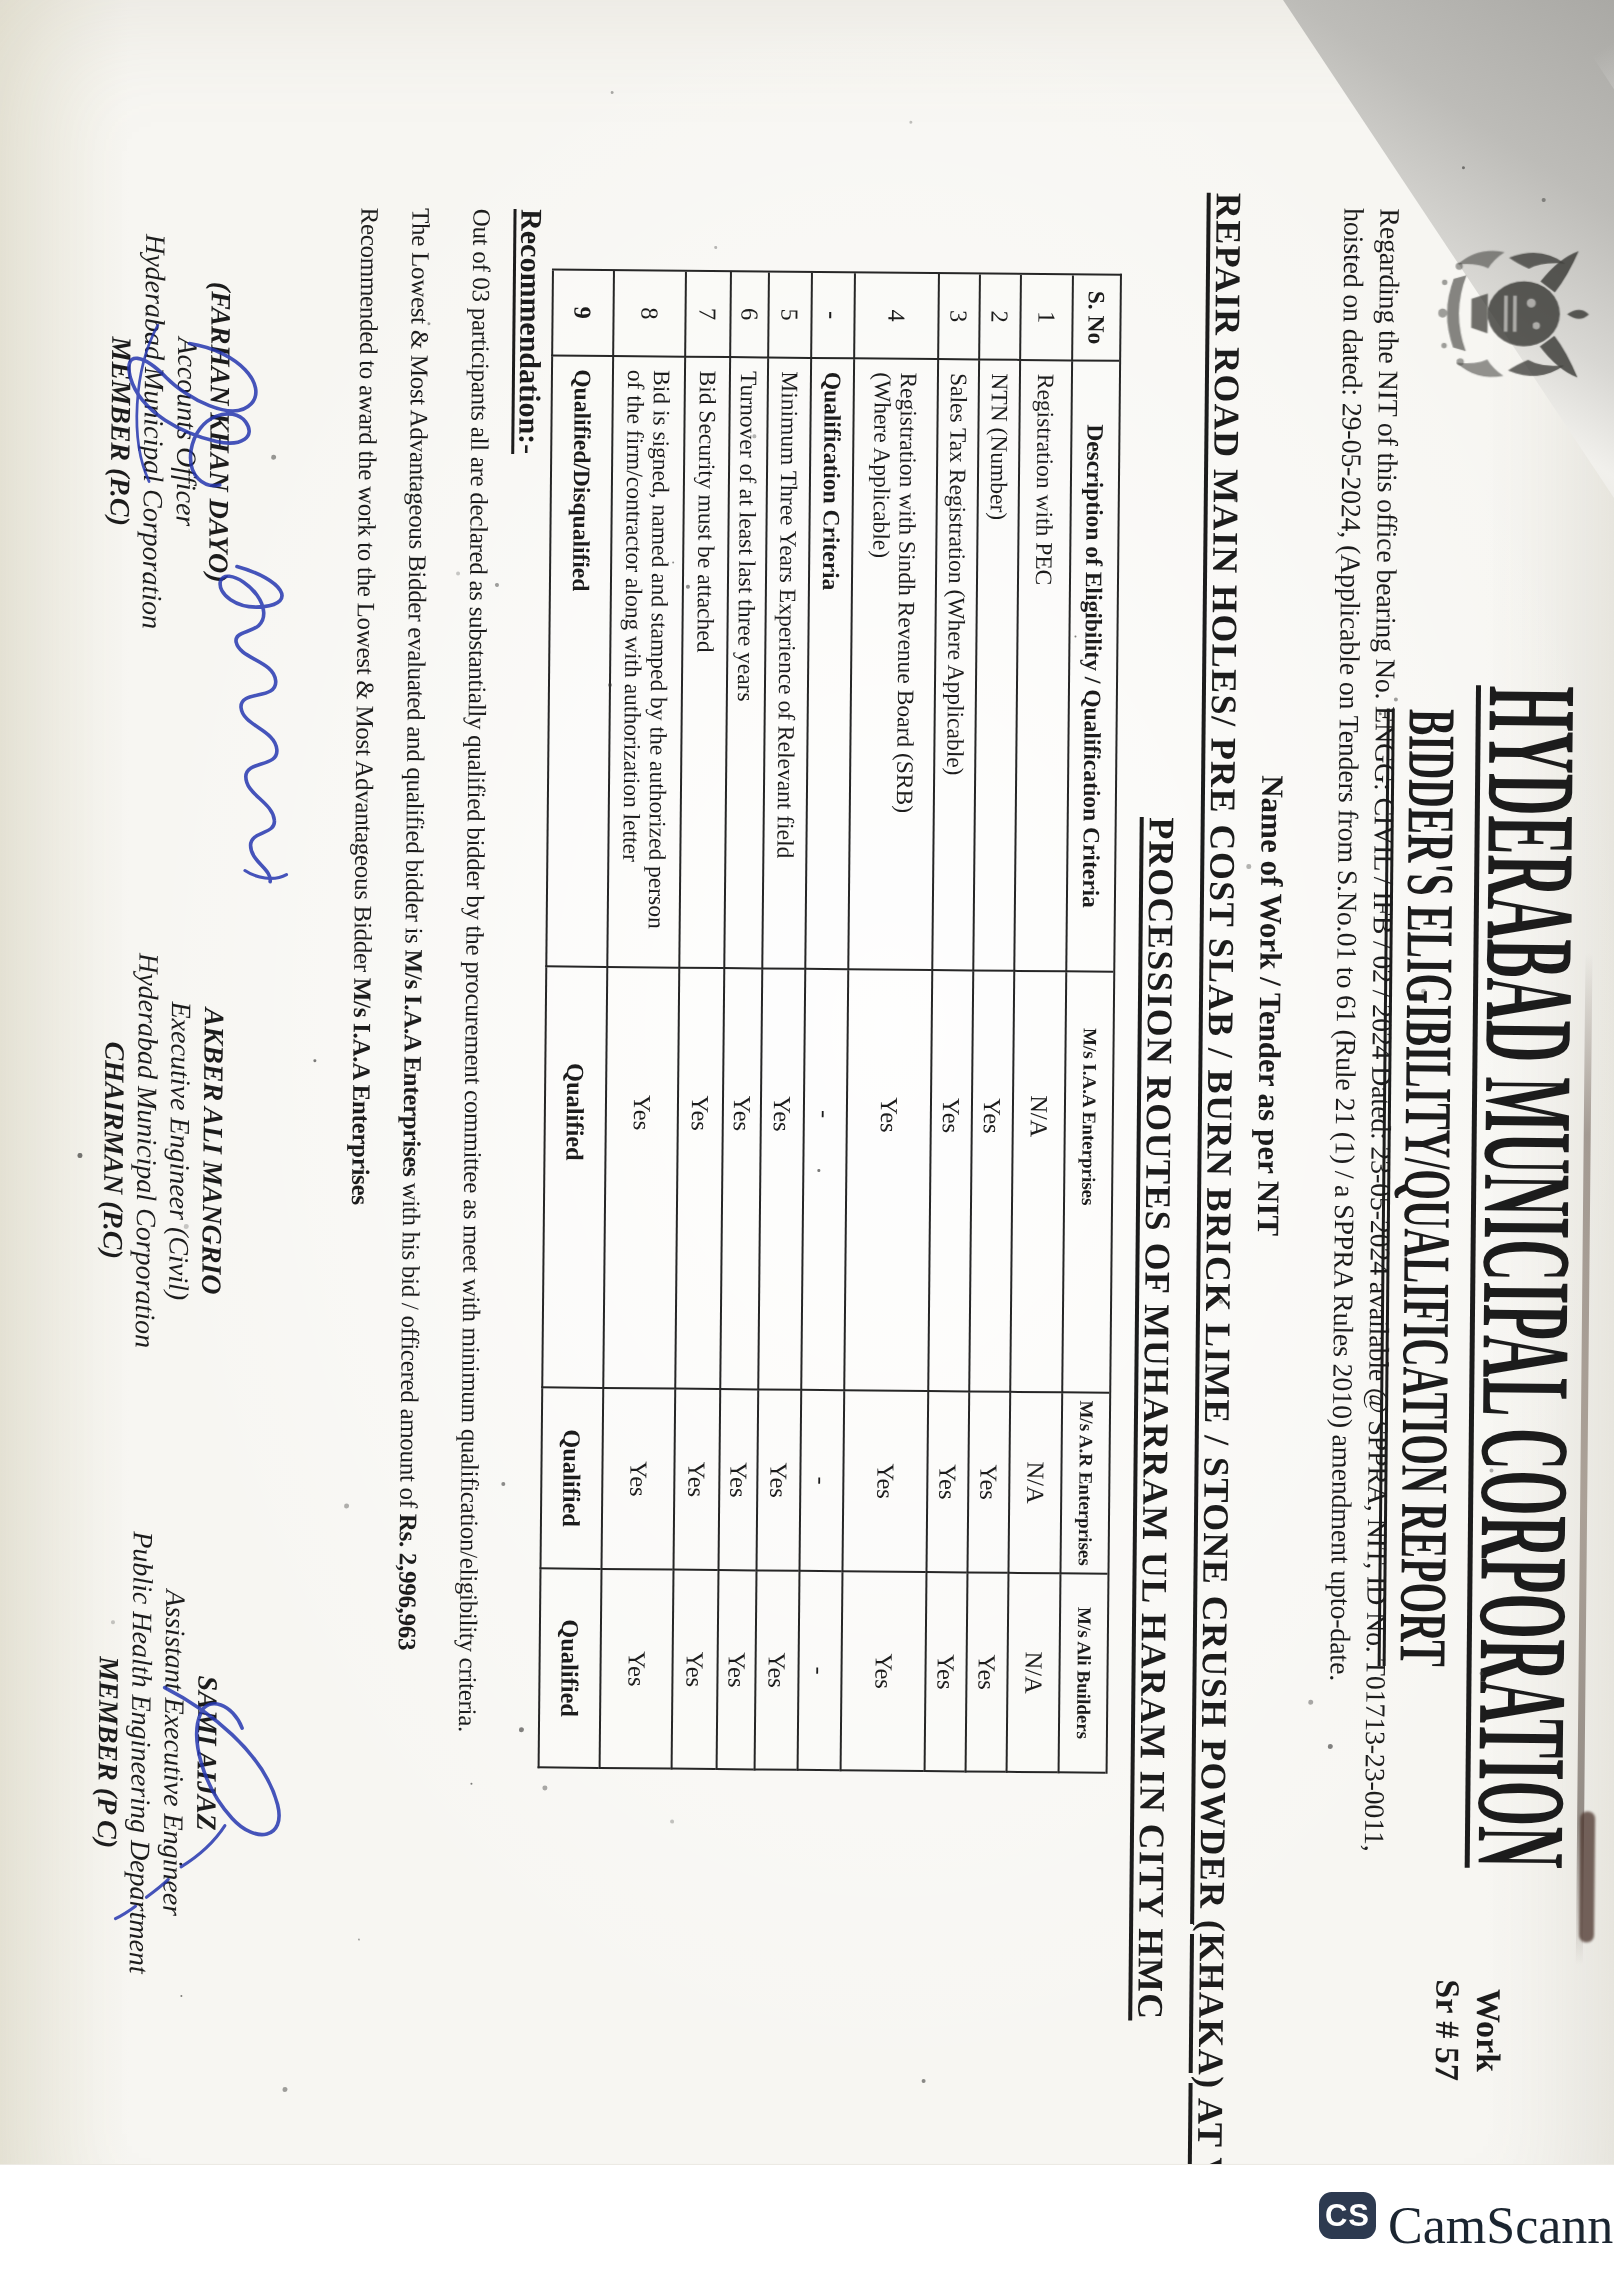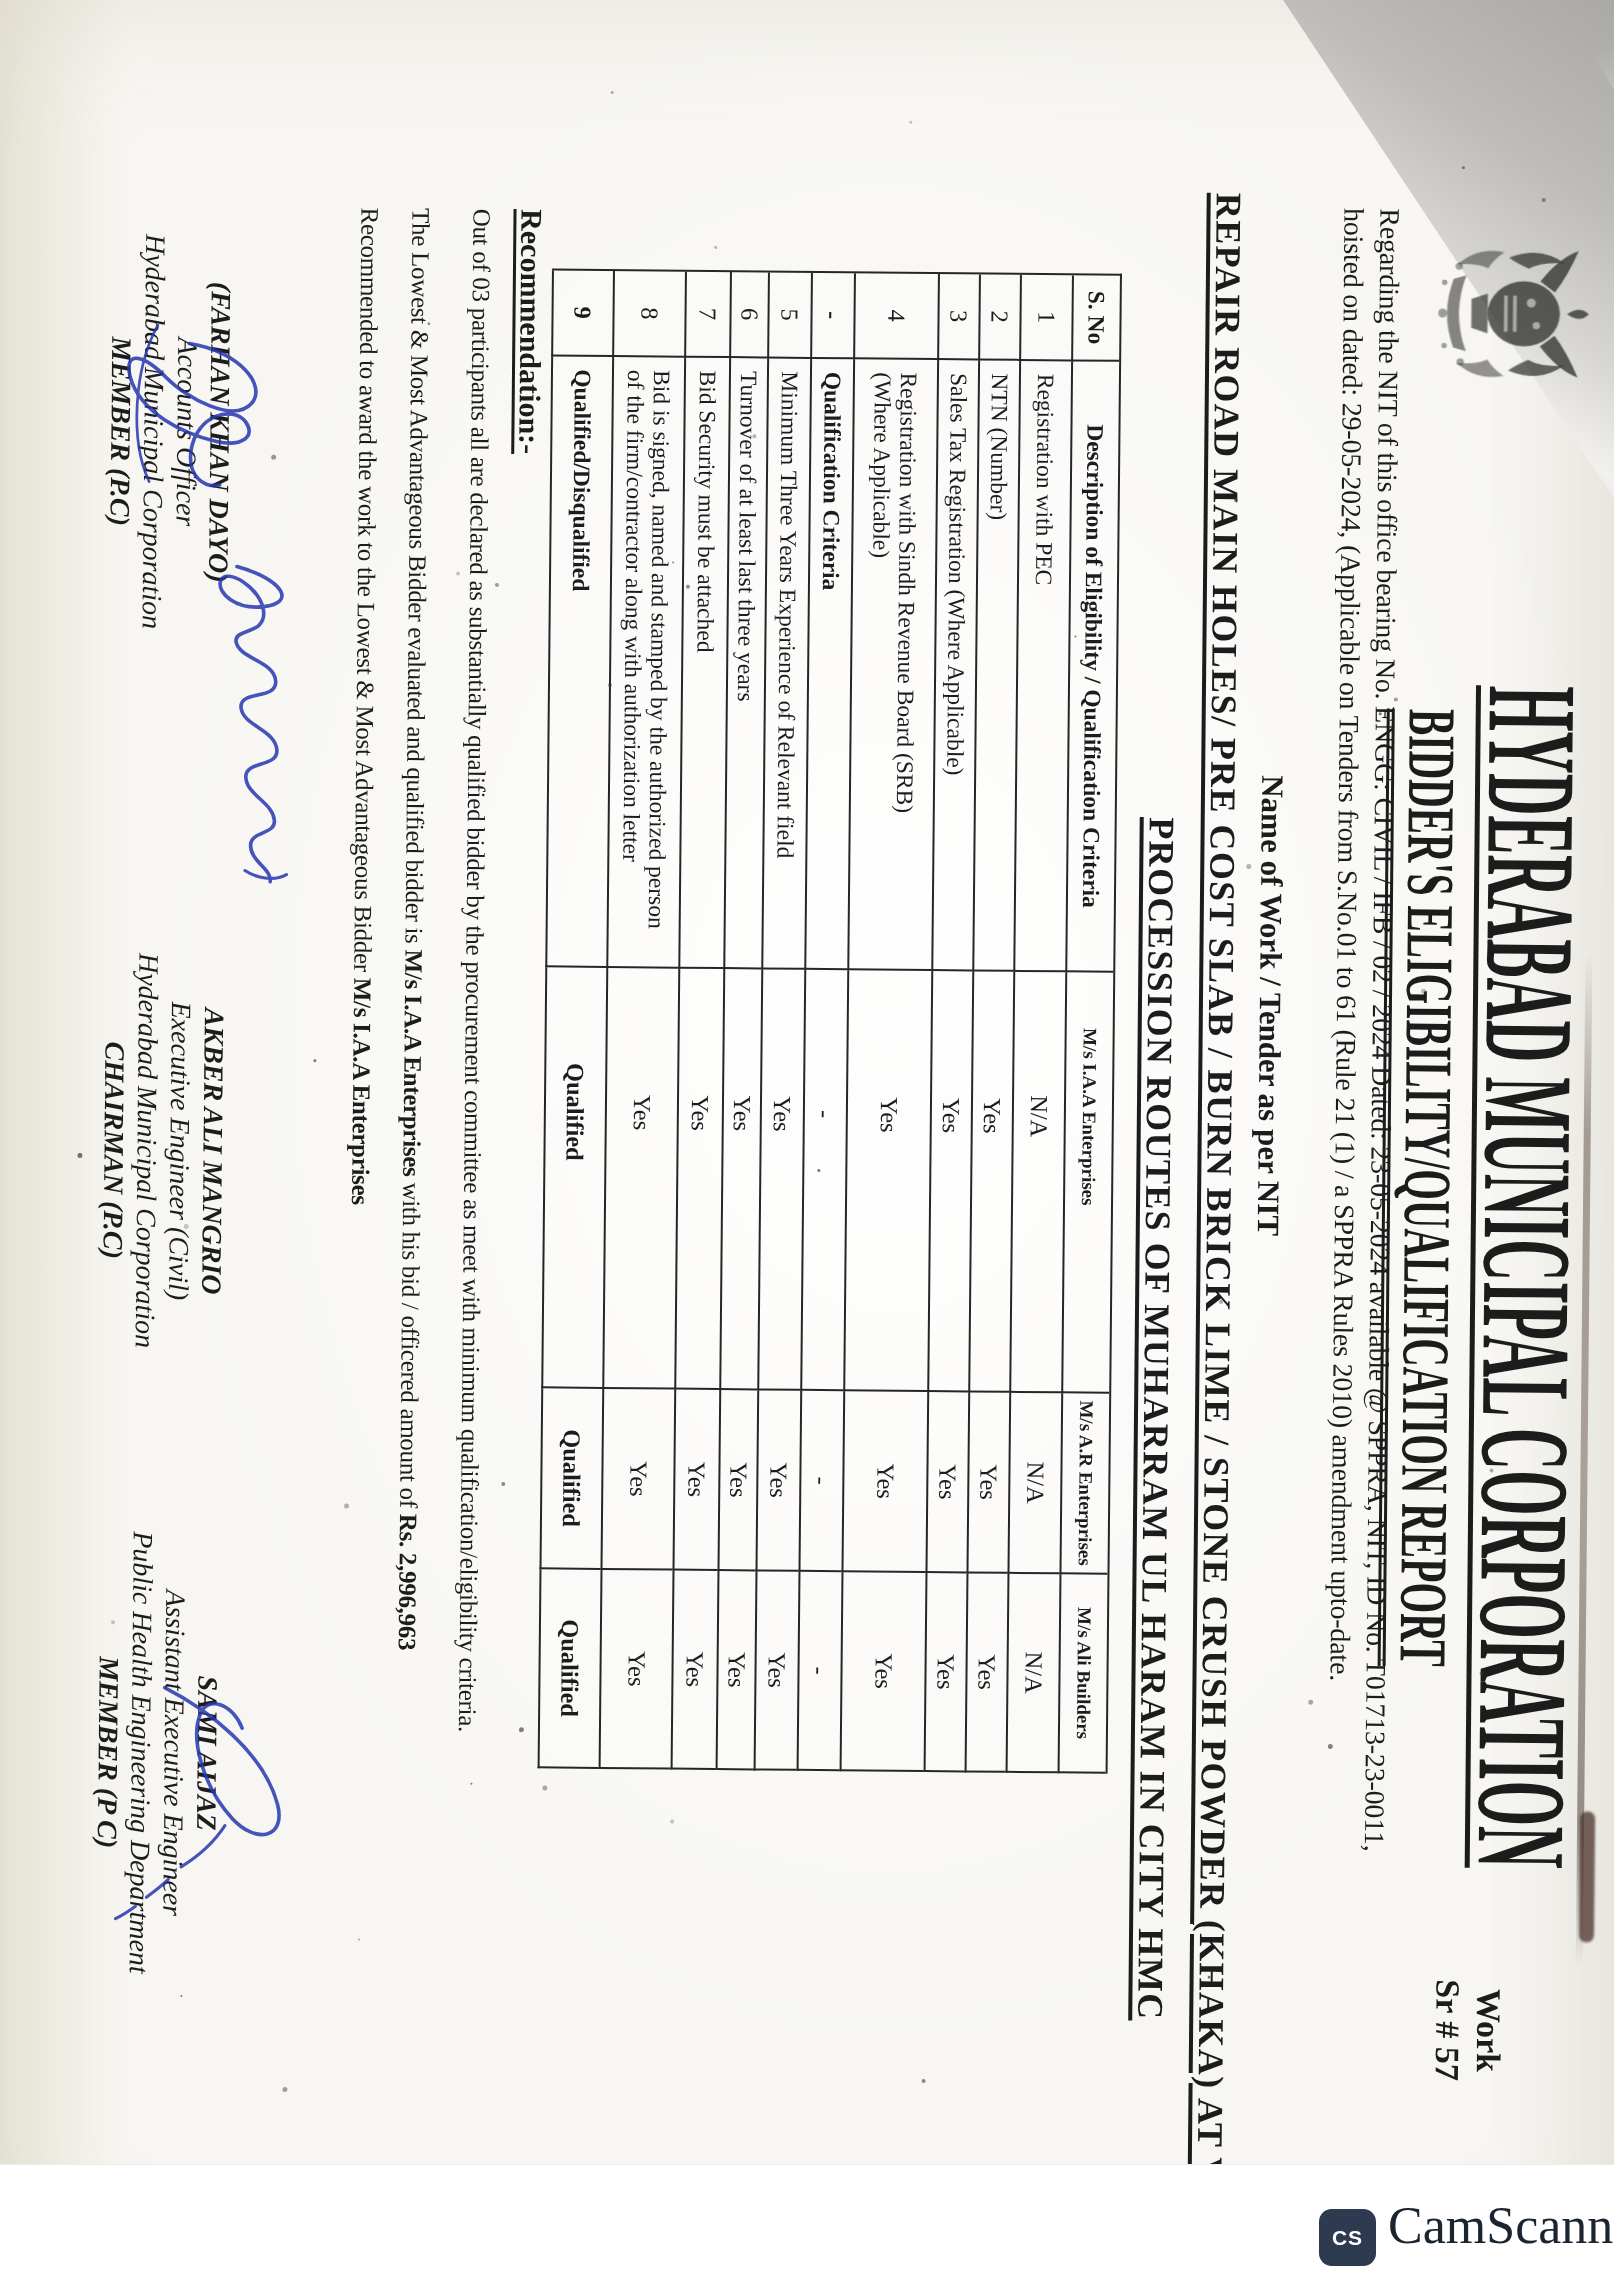--- a/index.html
+++ b/index.html
@@ -57,23 +57,23 @@
   .sig-block{position:absolute;width:470px;text-align:center;font-style:italic;
              font-size:28px;line-height:33px;top:1377px;}
   .sig-block .nm,.sig-block .rl{font-weight:bold;}
   .sigsvg{position:absolute;left:0;top:0;pointer-events:none;}
   .speck{position:absolute;border-radius:50%;background:#3a3a38;}
   
   .crest{position:absolute;left:238px;top:20px;opacity:.88;}
   
   .footer{position:absolute;left:0;bottom:0;width:1615px;height:120px;background:#ffffff;
           border-top:0.9px solid #eceae4;z-index:9;}
-  .cs-badge{position:absolute;left:1319px;top:44px;width:57px;height:57px;border-radius:12.7px;
+  .cs-badge{position:absolute;left:1319px;top:27px;width:57px;height:47px;border-radius:12.7px;
           background:#2d3a50;color:#fff;display:flex;align-items:center;justify-content:center;
-          font-family:"Liberation Sans",sans-serif;font-weight:bold;font-size:21px;letter-spacing:0.9px;}
+          font-family:"Liberation Sans",sans-serif;font-weight:bold;font-size:31px;letter-spacing:0.9px;}
   .cs-text{position:absolute;left:1388px;top:31px;font-family:"Liberation Serif",serif;
           font-size:52px;color:#1b2530;}
 </style>
 </head>
 <body>
 
 <div class="canvas">
   <div class="doc">
     <div class="doc-inner">
 

